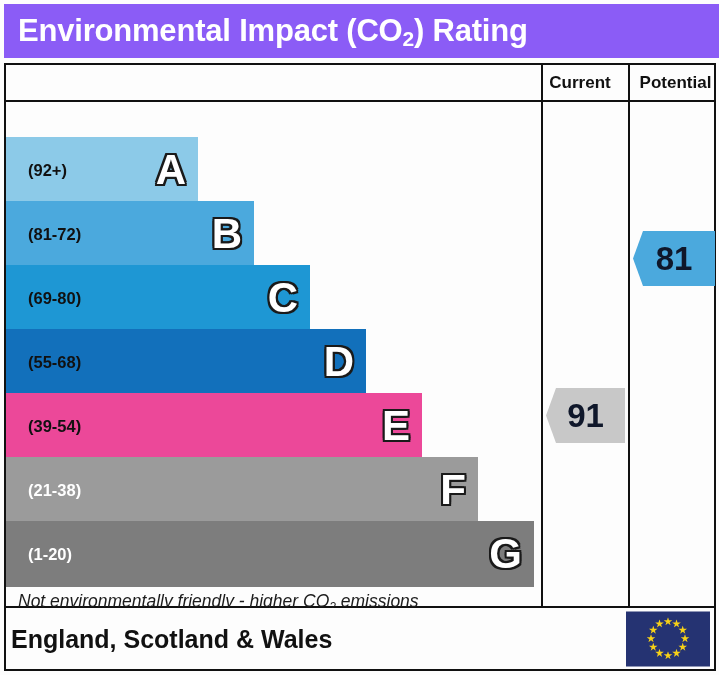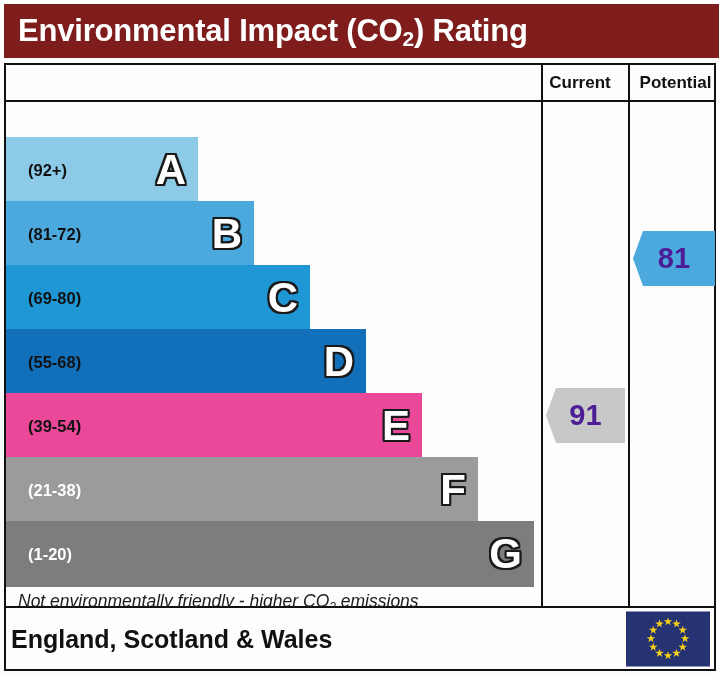--- a/index.html
+++ b/index.html
@@ -20,21 +20,21 @@
     overflow: hidden;
   }
 
   
   .title-bar {
     position: absolute;
     left: 4px;
     top: 4px;
     width: 715px;
     height: 54px;
-    background: #7f1d1d;
+    background: #8b5cf6;
     box-sizing: border-box;
   }
   .title-text {
     position: absolute;
     left: 14px;
     top: 50%;
     transform: translateY(-50%);
     color: #ffffff;
     font-size: 31px;
     font-weight: bold;
@@ -146,22 +146,22 @@
       -2px  0px 0 #1a1a1a,  2px  0px 0 #1a1a1a;
   }
 
   
   .marker {
     position: absolute;
     height: 55px;
     display: flex;
     align-items: center;
     justify-content: center;
-    color: #4c1d95;
-    font-size: 29px;
+    color: #0f172a;
+    font-size: 33px;
     font-weight: bold;
     clip-path: polygon(0% 50%, 10px 0%, 100% 0%, 100% 100%, 10px 100%);
   }
 
   
   .footer {
     position: absolute;
     left: 4px;
     top: 608px;
     width: 712px;

